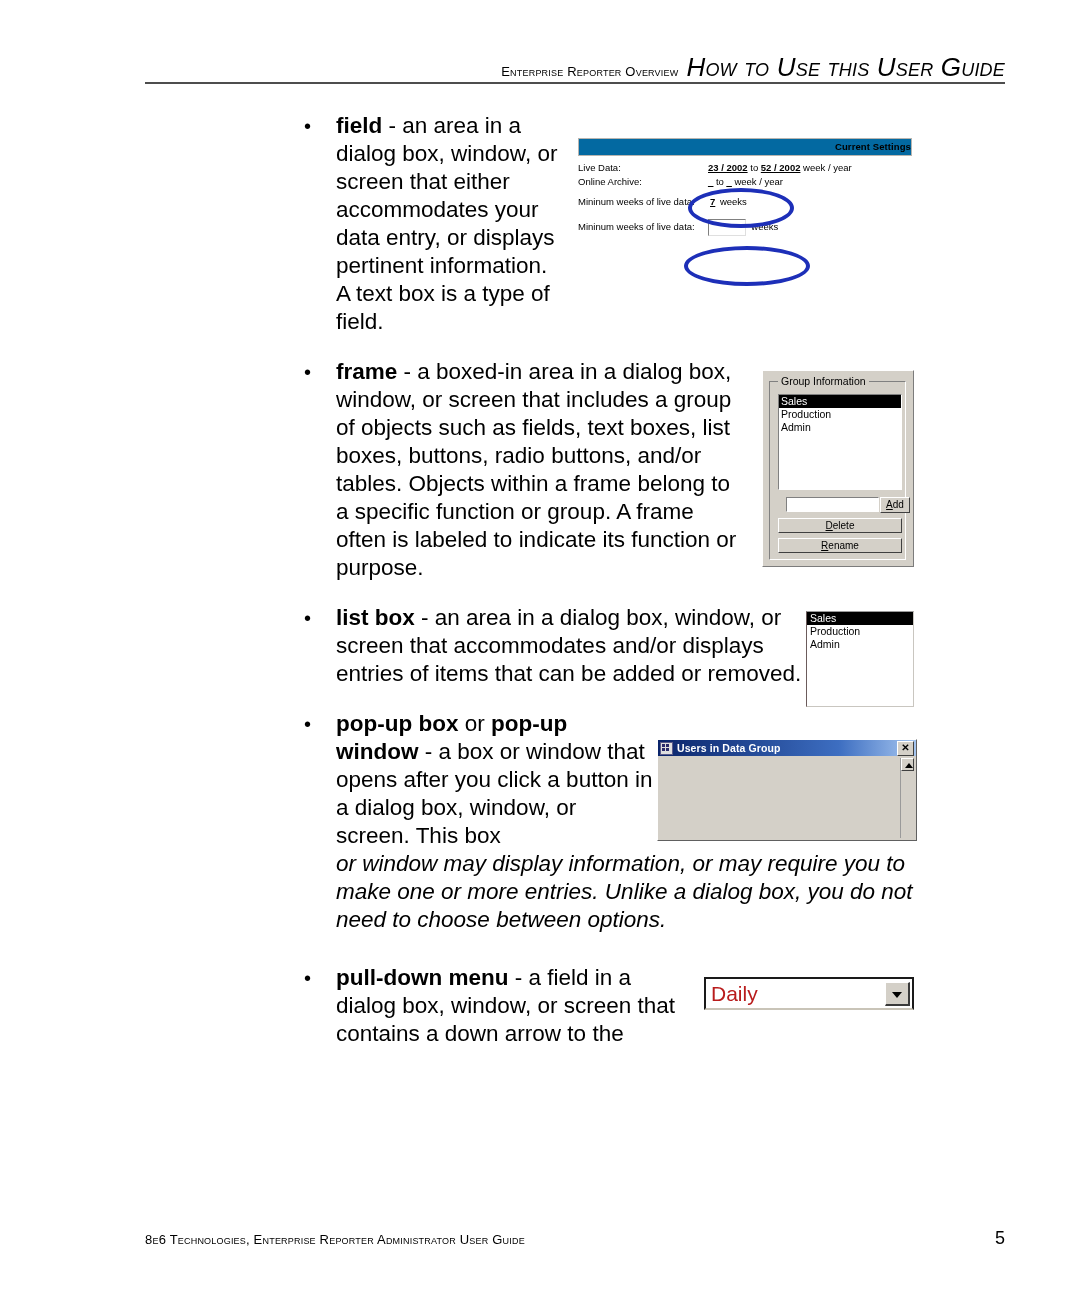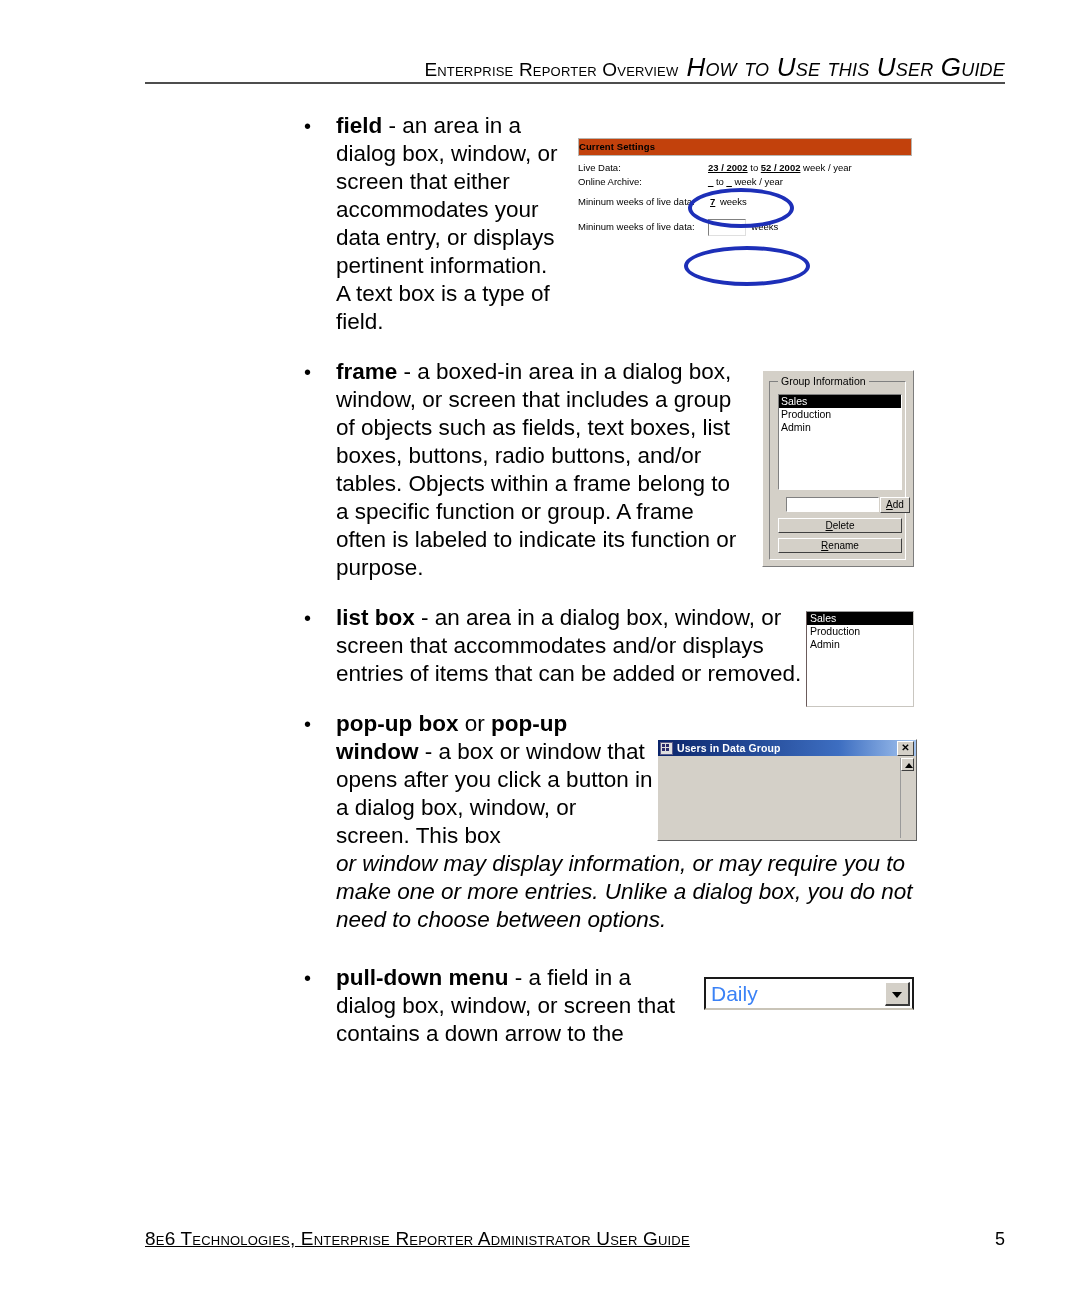--- a/index.html
+++ b/index.html
@@ -22,21 +22,21 @@
   
   .header {
     position: absolute;
     left: 145px;
     top: 52px;
     width: 860px;
     text-align: right;
     white-space: nowrap;
   }
   .header-main {
-    font-size: 19px;
+    font-size: 13px;
     font-variant: small-caps;
     letter-spacing: 0.2px;
     margin-top: 32px;
   }
   .header-italic {
     font-size: 26px;
     font-variant: small-caps;
     font-style: italic;
     letter-spacing: 0.2px;
   }
@@ -89,23 +89,23 @@
   .fig-settings {
     position: absolute;
     left: 578px;
     top: 138px;
     width: 334px;
     height: 145px;
     font-size: 9.5px;
     color: #000;
   }
   .settings-bar {
-    background: #c2410c;
+    background: #0369a1;
     border: 1px solid #b8b5b0;
-    text-align: left;
+    text-align: right;
     font-weight: bold;
     font-size: 9.5px;
     padding: 2px 0 3px;
     letter-spacing: 0.1px;
   }
   .settings-row {
     display: flex;
     align-items: baseline;
     margin-top: 6px;
     font-size: 9.5px;
@@ -404,21 +404,21 @@
     border-right: 2px solid #1a1a1a;
     border-bottom: 2px solid #c9c4b8;
     box-sizing: border-box;
     display: flex;
     align-items: center;
   }
   .pulldown-value {
     flex: 1;
     font-size: 21px;
     padding-left: 5px;
-    color: #3b82f6;
+    color: #b91c1c;
     white-space: nowrap;
   }
   .pulldown-arrow {
     width: 25px;
     height: 24px;
     margin-right: 2px;
     background: #d4d0c8;
     border-top: 1px solid #ffffff;
     border-left: 1px solid #ffffff;
     border-right: 2px solid #3a3a3a;
@@ -440,25 +440,24 @@
   .footer {
     position: absolute;
     left: 145px;
     top: 1228px;
     width: 860px;
     display: flex;
     justify-content: space-between;
     align-items: baseline;
   }
   .footer-text {
-    font-size: 19px;
+    font-size: 13px;
     font-variant: small-caps;
     letter-spacing: 0.2px;
     white-space: nowrap;
-    text-decoration: underline;
   }
   .footer-page {
     font-size: 18px;
   }
 </style>
 </head>
 <body>
 
 <div class="page">
 

